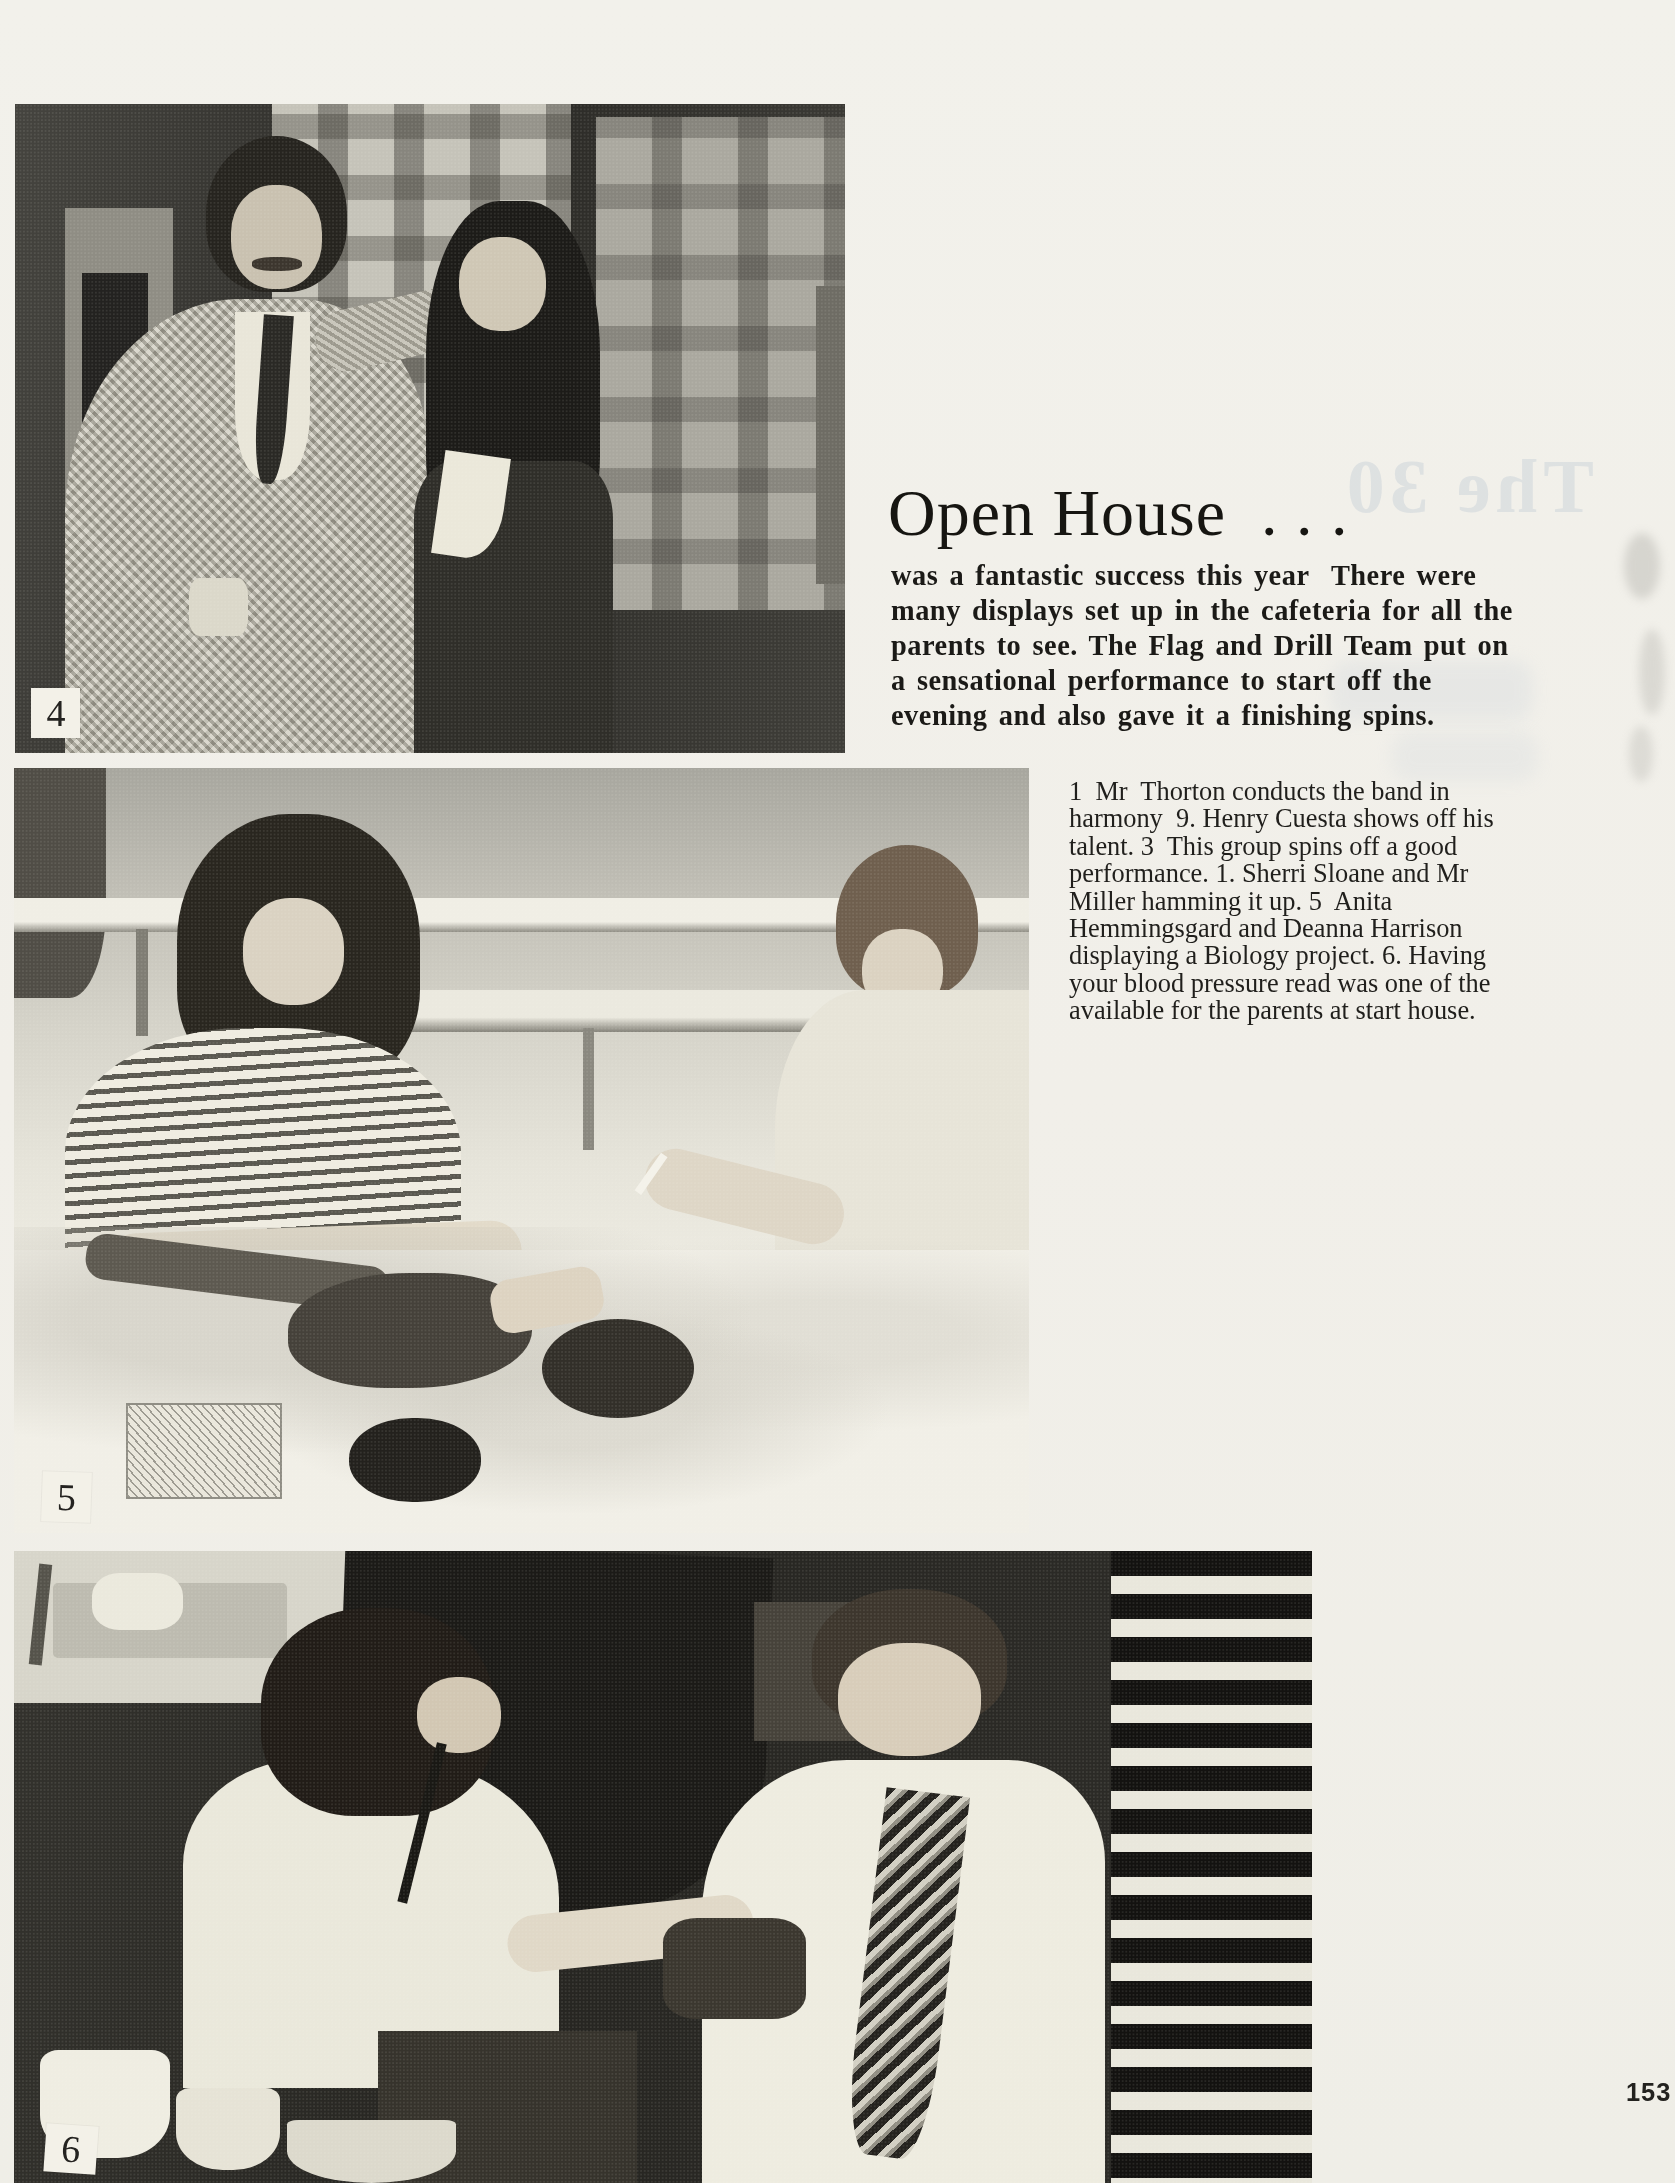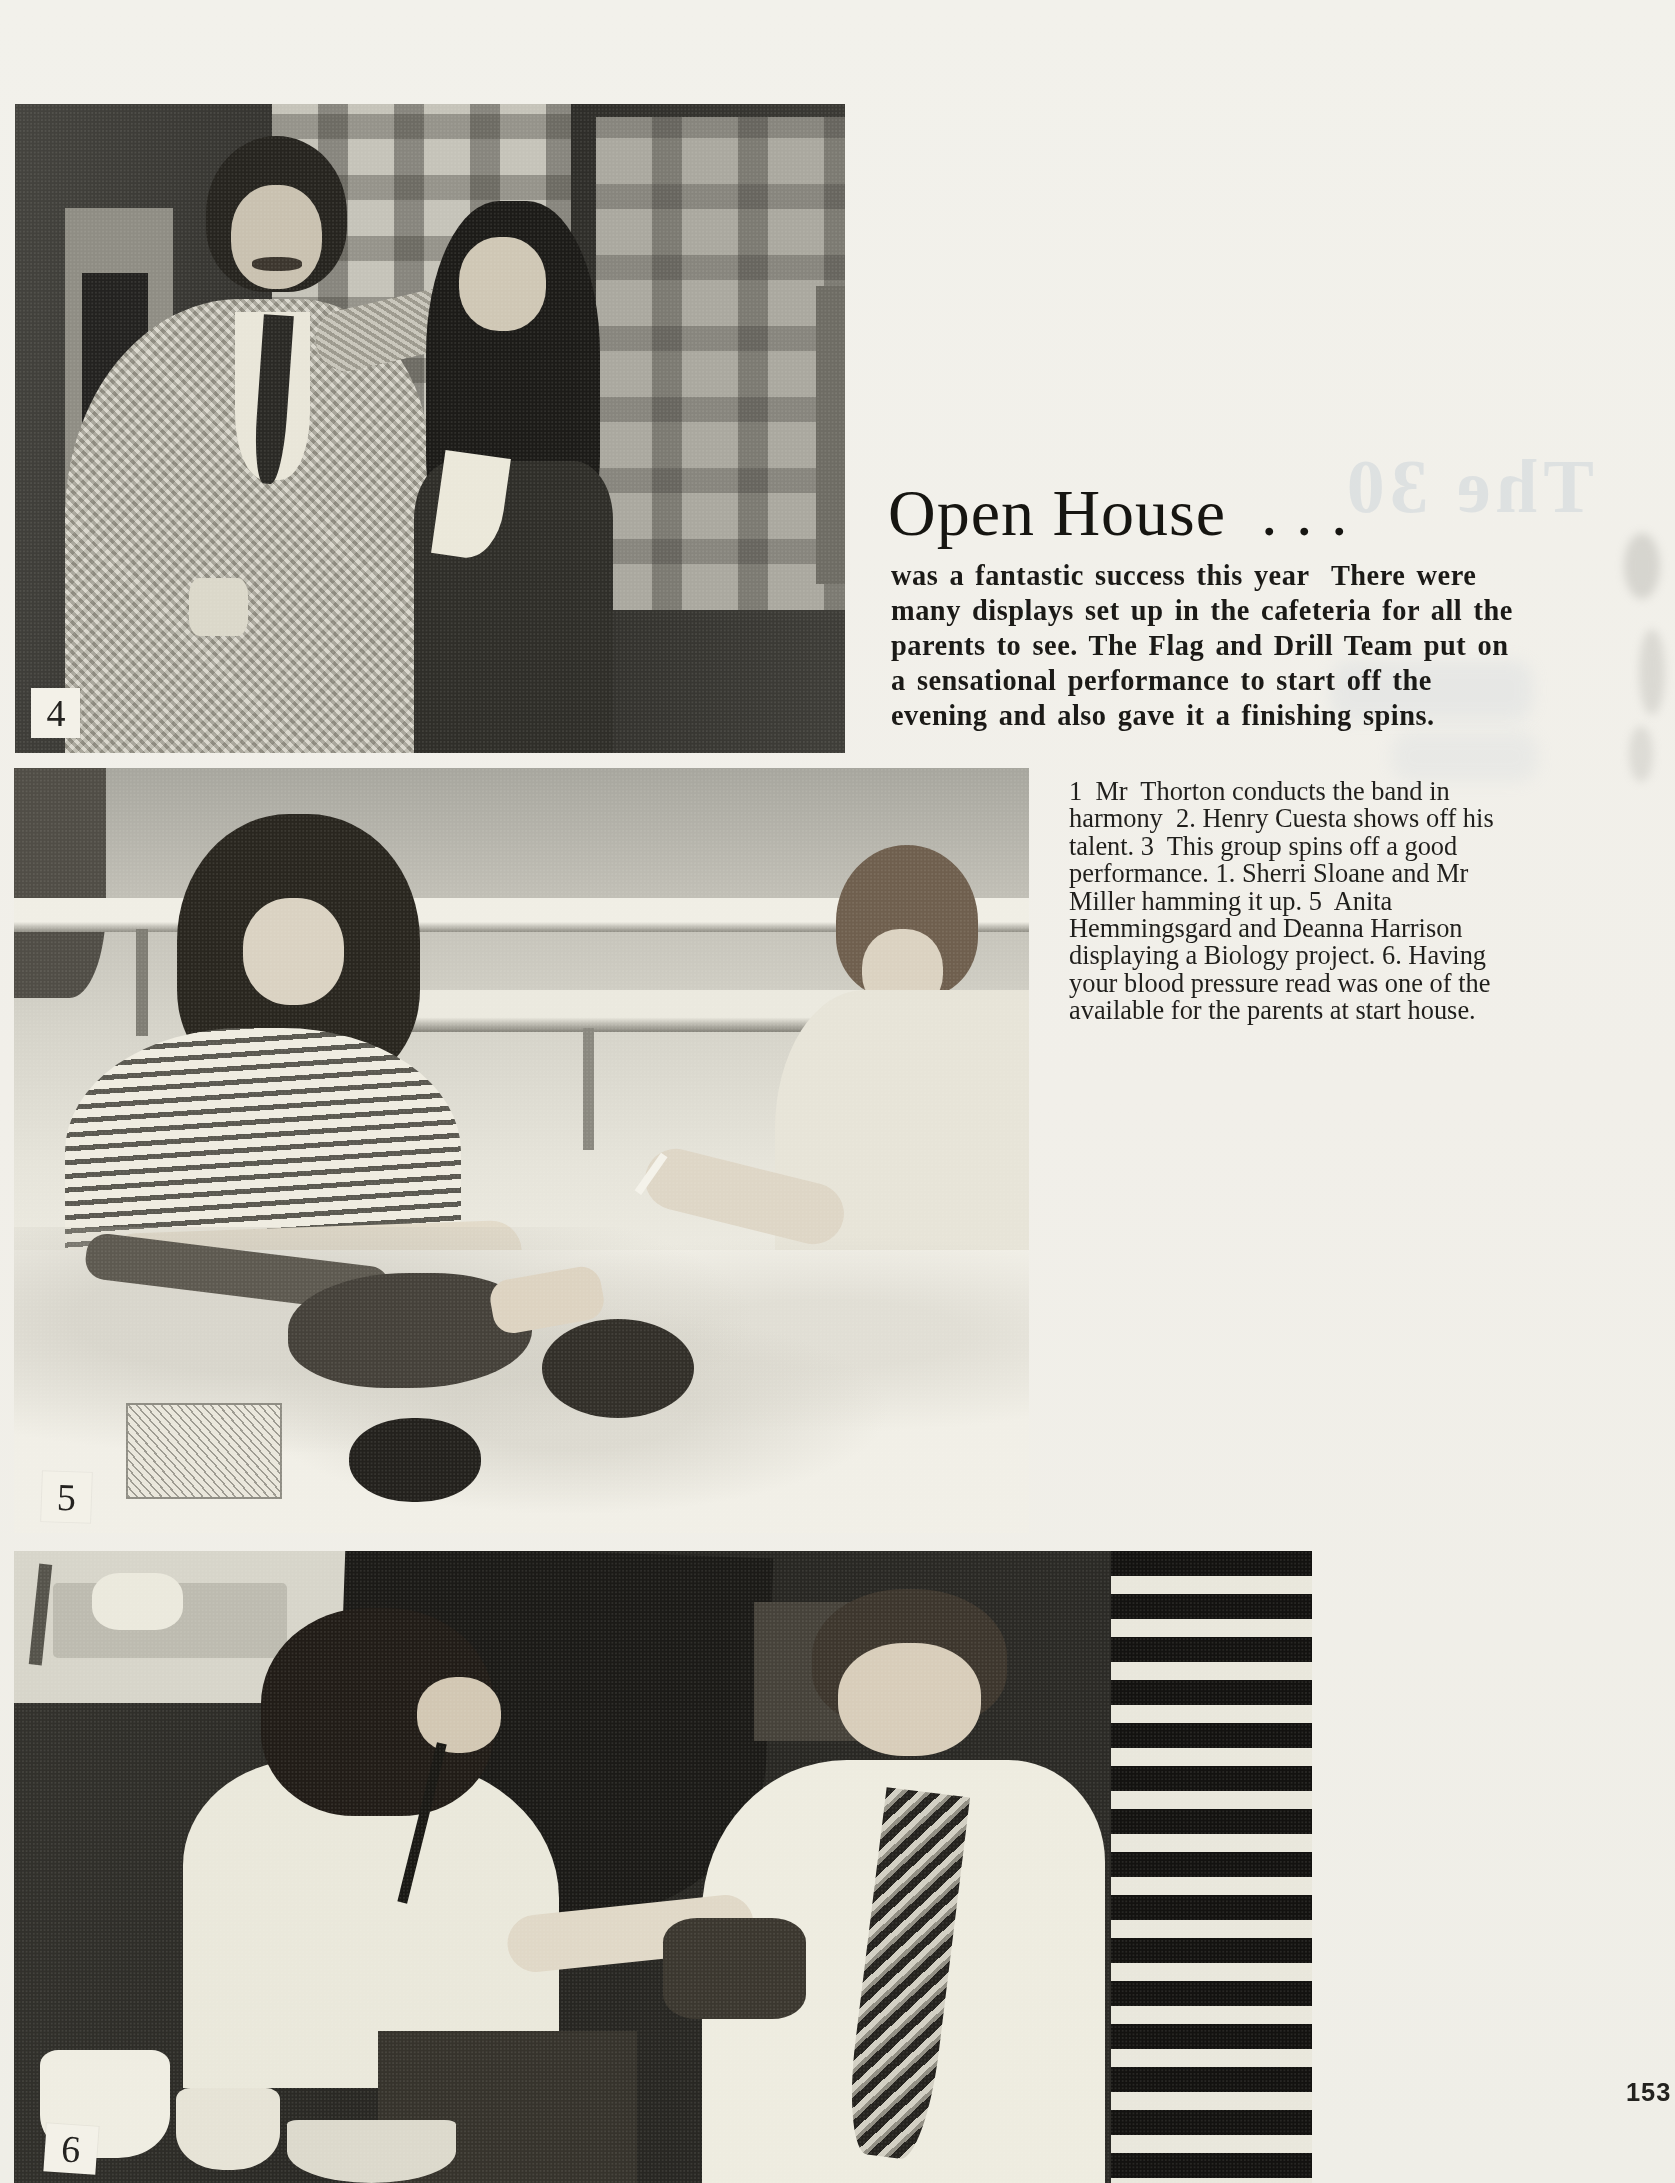--- a/index.html
+++ b/index.html
@@ -233,21 +233,21 @@
   <div class="abs intro">
     <div>was a fantastic success this year  There were</div>
     <div>many displays set up in the cafeteria for all the</div>
     <div>parents to see. The Flag and Drill Team put on</div>
     <div>a sensational performance to start off the</div>
     <div>evening and also gave it a finishing spins.</div>
   </div>
 
   <div class="abs caption">
     <div>1  Mr  Thorton conducts the band in</div>
-    <div>harmony  2. Henry Cuesta shows off his</div>
+    <div>harmony  9. Henry Cuesta shows off his</div>
     <div>talent. 3  This group spins off a good</div>
     <div>performance. 1. Sherri Sloane and Mr</div>
     <div>Miller hamming it up. 5  Anita</div>
     <div>Hemmingsgard and Deanna Harrison</div>
     <div>displaying a Biology project. 6. Having</div>
     <div>your blood pressure read was one of the</div>
     <div>available for the parents at start house.</div>
   </div>
 
   <div class="abs pageno">153</div>

